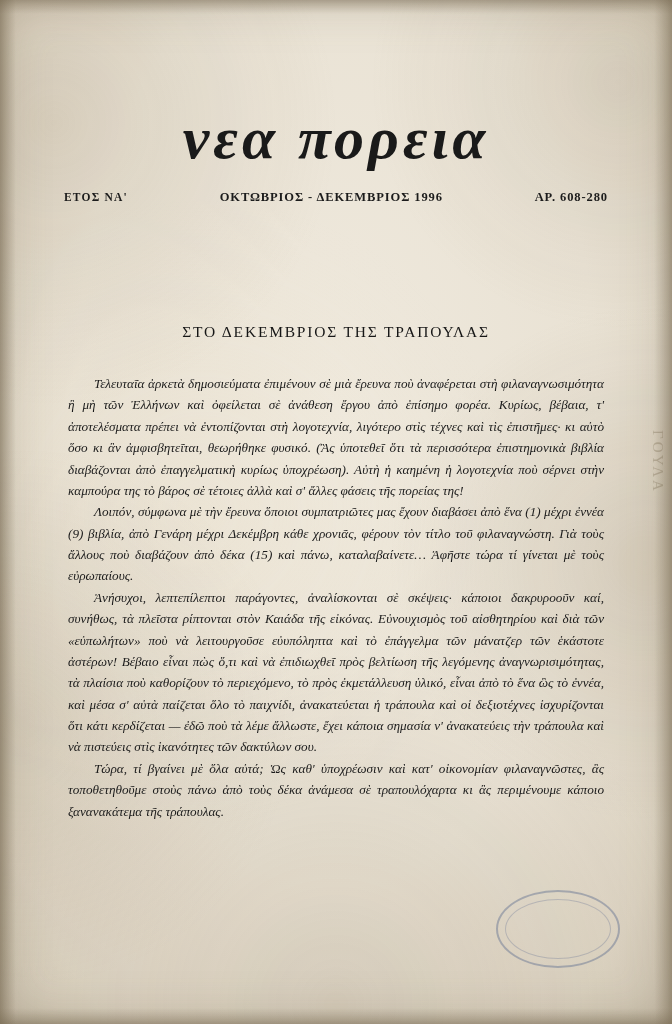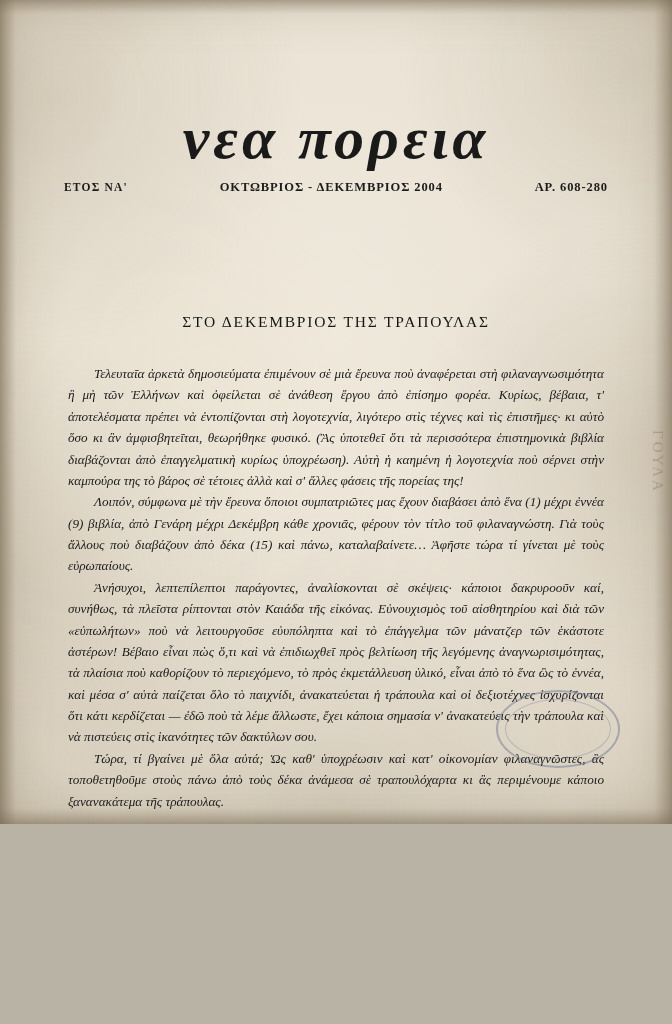--- a/index.html
+++ b/index.html
@@ -9,21 +9,21 @@
   body {
     width: 672px;
     height: 1024px;
     background: #b9b3a6;
     font-family: "Liberation Serif", serif;
     overflow: hidden;
   }
   .page {
     position: relative;
     width: 672px;
-    height: 824px;
+    height: 1024px;
     background:
       radial-gradient(ellipse at 50% 40%, #efe9dd 0%, #e9e2d4 55%, #ddd4c3 85%, #cdc3b0 100%);
     box-sizing: border-box;
     overflow: hidden;
   }
   
   .grain {
     position: absolute;
     inset: 0;
     pointer-events: none;
@@ -59,21 +59,21 @@
     font-size: 60px;
     letter-spacing: 4px;
     color: #1a1a1a;
     line-height: 1;
   }
 
   .issue-line {
     display: flex;
     justify-content: space-between;
     align-items: baseline;
-    margin-top: 12px;
+    margin-top: 22px;
     padding: 0 2px;
     font-size: 12.5px;
     letter-spacing: .6px;
     color: #1c1c1c;
     font-weight: bold;
     gap: 40px;
   }
   .issue-line .year {
     font-size: 11.5px;
     letter-spacing: 1.2px;
@@ -189,21 +189,21 @@
   <div class="bottom-edge"></div>
   <div class="left-edge"></div>
   <div class="right-edge"></div>
 
   <div class="content">
 
     <div class="masthead">νεα πορεια</div>
 
     <div class="issue-line">
       <span class="year">ΕΤΟΣ ΝΑ'</span>
-      <span class="dates">ΟΚΤΩΒΡΙΟΣ - ΔΕΚΕΜΒΡΙΟΣ 2004</span>
+      <span class="dates">ΟΚΤΩΒΡΙΟΣ - ΔΕΚΕΜΒΡΙΟΣ 1996</span>
       <span class="number">ΑΡ. 608-280</span>
     </div>
 
     <div class="article-title">ΣΤΟ ΔΕΚΕΜΒΡΙΟΣ ΤΗΣ ΤΡΑΠΟΥΛΑΣ</div>
 
     <div class="article-body">
       <p class="italic">Τελευταῖα ἀρκετὰ δημοσιεύματα ἐπιμένουν σὲ μιὰ ἔρευνα ποὺ ἀναφέρεται στὴ φιλαναγνωσιμότητα ἢ μὴ τῶν Ἑλλήνων καὶ ὀφείλεται σὲ ἀνάθεση ἔργου ἀπὸ ἐπίσημο φορέα. Κυρίως, βέβαια, τ' ἀποτελέσματα πρέπει νὰ ἐντοπίζονται στὴ λογοτεχνία, λιγότερο στὶς τέχνες καὶ τὶς ἐπιστῆμες· κι αὐτὸ ὅσο κι ἂν ἀμφισβητεῖται, θεωρήθηκε φυσικό. (Ἂς ὑποτεθεῖ ὅτι τὰ περισσότερα ἐπιστημονικὰ βιβλία διαβάζονται ἀπὸ ἐπαγγελματικὴ κυρίως ὑποχρέωση). Αὐτὴ ἡ καημένη ἡ λογοτεχνία ποὺ σέρνει στὴν καμπούρα της τὸ βάρος σὲ τέτοιες ἀλλὰ καὶ σ' ἄλλες φάσεις τῆς πορείας της!</p>
       <p class="italic">Λοιπόν, σύμφωνα μὲ τὴν ἔρευνα ὅποιοι συμπατριῶτες μας ἔχουν διαβάσει ἀπὸ ἕνα (1) μέχρι ἐννέα (9) βιβλία, ἀπὸ Γενάρη μέχρι Δεκέμβρη κάθε χρονιᾶς, φέρουν τὸν τίτλο τοῦ φιλαναγνώστη. Γιὰ τοὺς ἄλλους ποὺ διαβάζουν ἀπὸ δέκα (15) καὶ πάνω, καταλαβαίνετε… Ἀφῆστε τώρα τί γίνεται μὲ τοὺς εὐρωπαίους.</p>
       <p class="italic">Ἀνήσυχοι, λεπτεπίλεπτοι παράγοντες, ἀναλίσκονται σὲ σκέψεις· κάποιοι δακρυροοῦν καί, συνήθως, τὰ πλεῖστα ρίπτονται στὸν Καιάδα τῆς εἰκόνας. Εὐνουχισμὸς τοῦ αἰσθητηρίου καὶ διὰ τῶν «εὐπωλήτων» ποὺ νὰ λειτουργοῦσε εὐυπόληπτα καὶ τὸ ἐπάγγελμα τῶν μάνατζερ τῶν ἑκάστοτε ἀστέρων! Βέβαιο εἶναι πὼς ὅ,τι καὶ νὰ ἐπιδιωχθεῖ πρὸς βελτίωση τῆς λεγόμενης ἀναγνωρισιμότητας, τὰ πλαίσια ποὺ καθορίζουν τὸ περιεχόμενο, τὸ πρὸς ἐκμετάλλευση ὑλικό, εἶναι ἀπὸ τὸ ἕνα ὣς τὸ ἐννέα, καὶ μέσα σ' αὐτὰ παίζεται ὅλο τὸ παιχνίδι, ἀνακατεύεται ἡ τράπουλα καὶ οἱ δεξιοτέχνες ἰσχυρίζονται ὅτι κάτι κερδίζεται — ἐδῶ ποὺ τὰ λέμε ἄλλωστε, ἔχει κάποια σημασία ν' ἀνακατεύεις τὴν τράπουλα καὶ νὰ πιστεύεις στὶς ἱκανότητες τῶν δακτύλων σου.</p>
       <p class="italic">Τώρα, τί βγαίνει μὲ ὅλα αὐτά; Ὡς καθ' ὑποχρέωσιν καὶ κατ' οἰκονομίαν φιλαναγνῶστες, ἂς τοποθετηθοῦμε στοὺς πάνω ἀπὸ τοὺς δέκα ἀνάμεσα σὲ τραπουλόχαρτα κι ἂς περιμένουμε κάποιο ξανανακάτεμα τῆς τράπουλας.</p>

